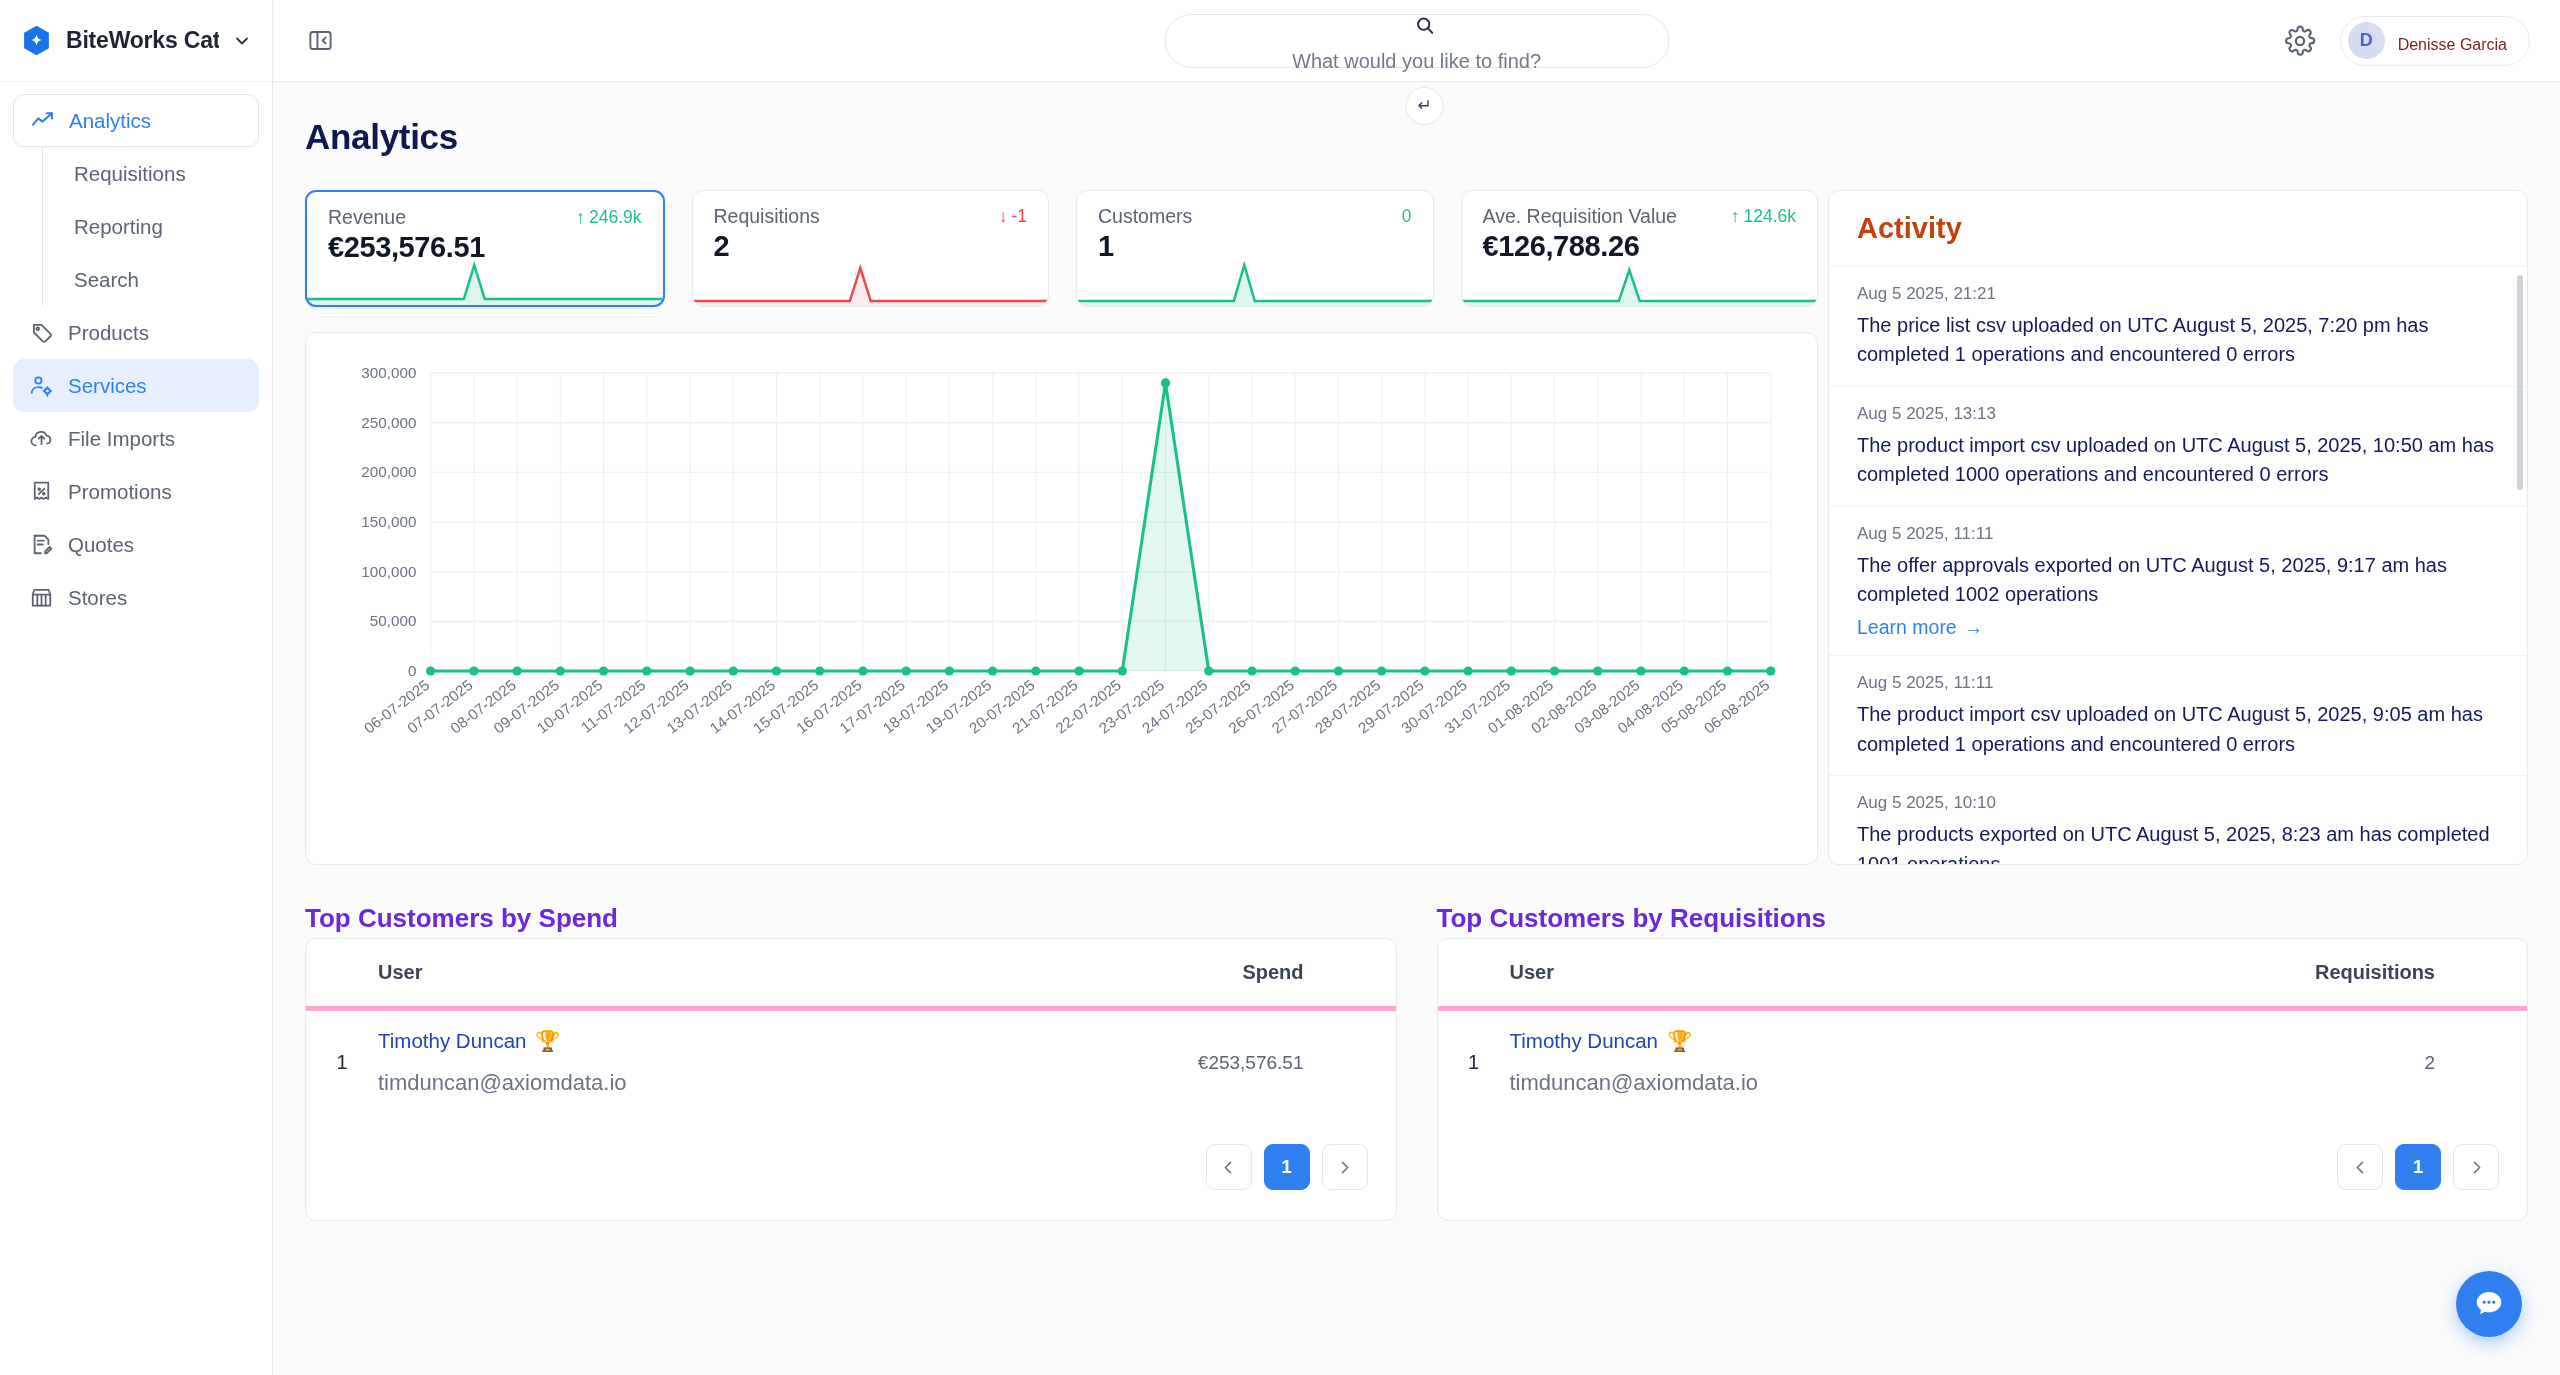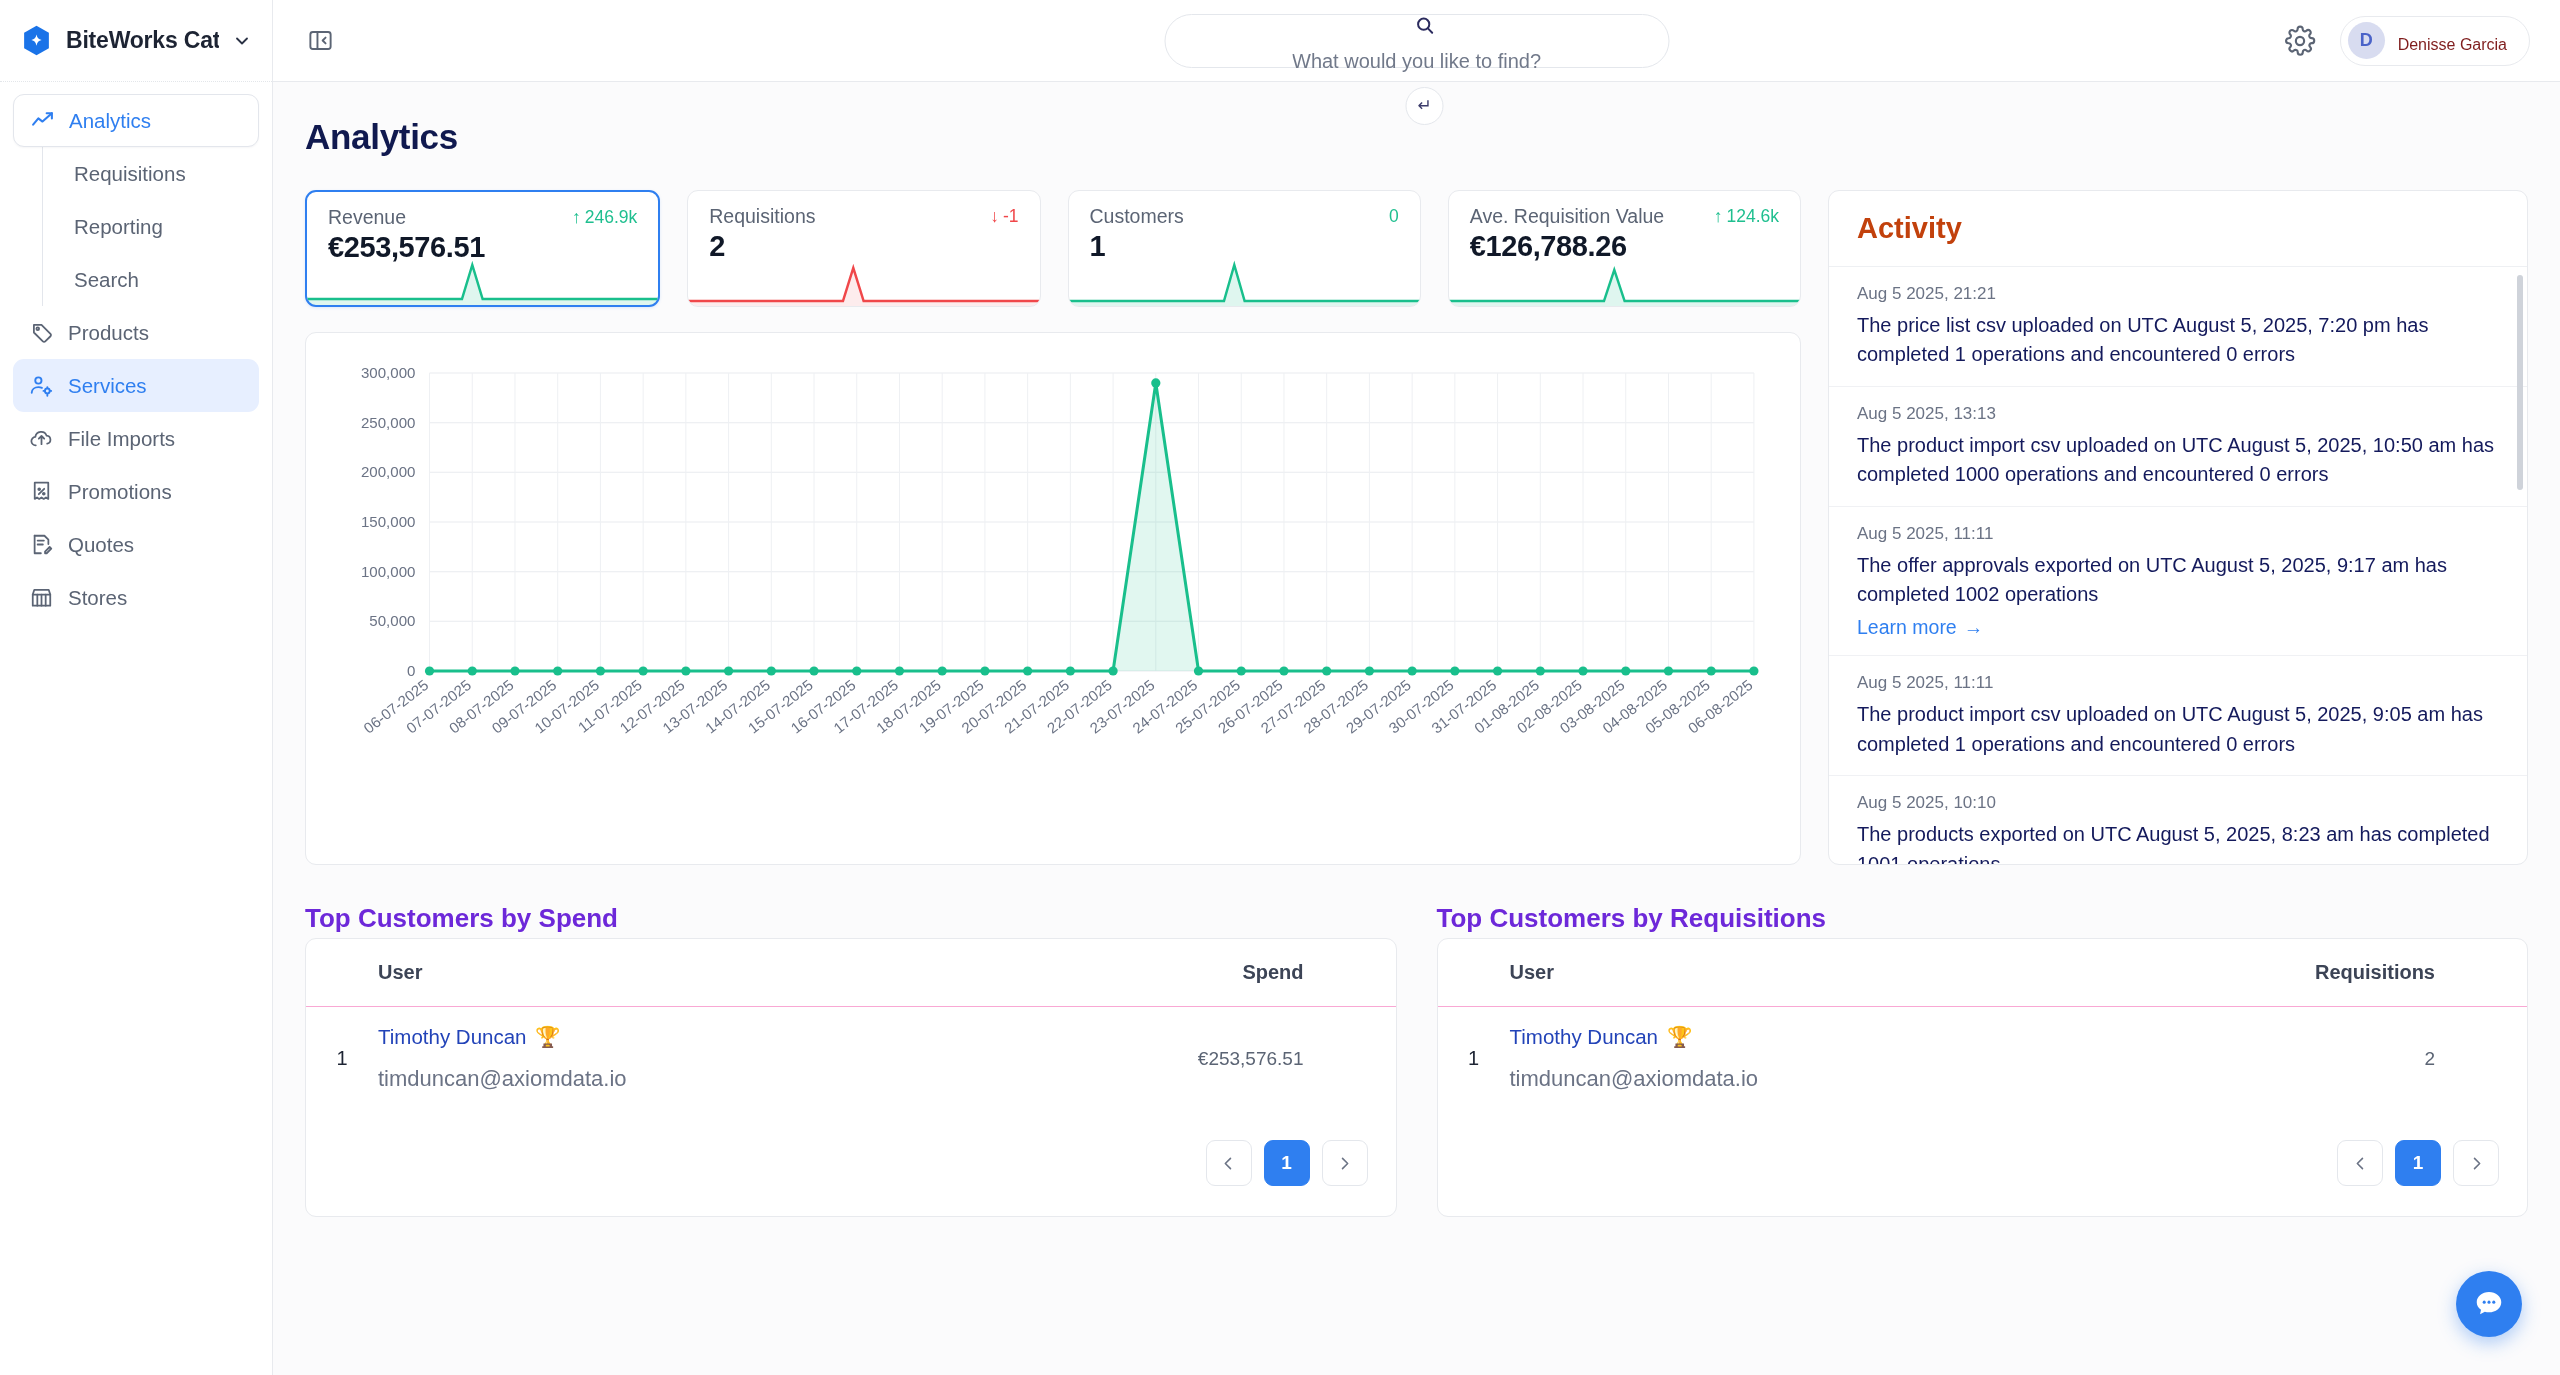--- a/index.html
+++ b/index.html
@@ -108,21 +108,21 @@
   .page-title { font-size: 35px; font-weight: 700; color: #10194f; letter-spacing: -.3px; }
   .daterange {
     margin-left: auto; height: 52px; min-width: 295px;
     border: 1px solid #e4e7ec; border-radius: 10px; background: #fff;
     display: flex; align-items: center; padding: 0 22px; gap: 40px;
     cursor: pointer;
   }
   .daterange-text { font-size: 19px; color: #3c4456; white-space: nowrap; }
   .daterange-x { margin-left: auto; width: 22px; height: 22px; color: #2b3245; cursor: pointer; }
 
-  .columns { display: flex; gap: 27px; align-items: flex-end; }
+  .columns { display: flex; gap: 10px; align-items: flex-end; }
   .col-left { flex: 1 1 auto; min-width: 0; }
   .col-right { flex: 0 0 700px; width: 700px; }
 
   
   .kpis { display: flex; gap: 27px; margin-bottom: 25px; }
   .kpi {
     flex: 1 1 0; height: 117px; background: #fff;
     border: 1px solid #e8eaee; border-radius: 11px;
     position: relative; overflow: hidden; cursor: pointer;
   }
@@ -182,21 +182,21 @@
   }
 
   
   .tables { display: flex; gap: 40px; margin-top: 38px; }
   .tblblock { flex: 1 1 0; min-width: 0; }
   .tbl-title { font-size: 26px; font-weight: 700; color: #6d28d9; margin-bottom: 4px; }
   .tbl-card { background: #fff; border: 1px solid #e8eaee; border-radius: 11px; overflow: hidden; }
   table { width: 100%; border-collapse: collapse; }
   thead th {
     font-size: 20px; color: #3c4456; font-weight: 600; text-align: left;
-    padding: 22px 0; border-bottom: 1px solid #f9a8d4;
+    padding: 22px 0; border-bottom: 5px solid #f9a8d4;
   }
   th.c-rank, td.c-rank { width: 72px; text-align: center; }
   th.c-val, td.c-val { text-align: right; padding-right: 92px; }
   tbody td { padding: 18px 0; vertical-align: middle; }
   .rank { font-size: 20px; color: #1d2433; }
   .uname {
     font-size: 20.5px; color: #2243b8; font-weight: 400;
     display: inline-flex; align-items: center; gap: 9px; cursor: pointer;
   }
   .uemail { font-size: 22px; color: #6b7385; margin-top: 17px; }

